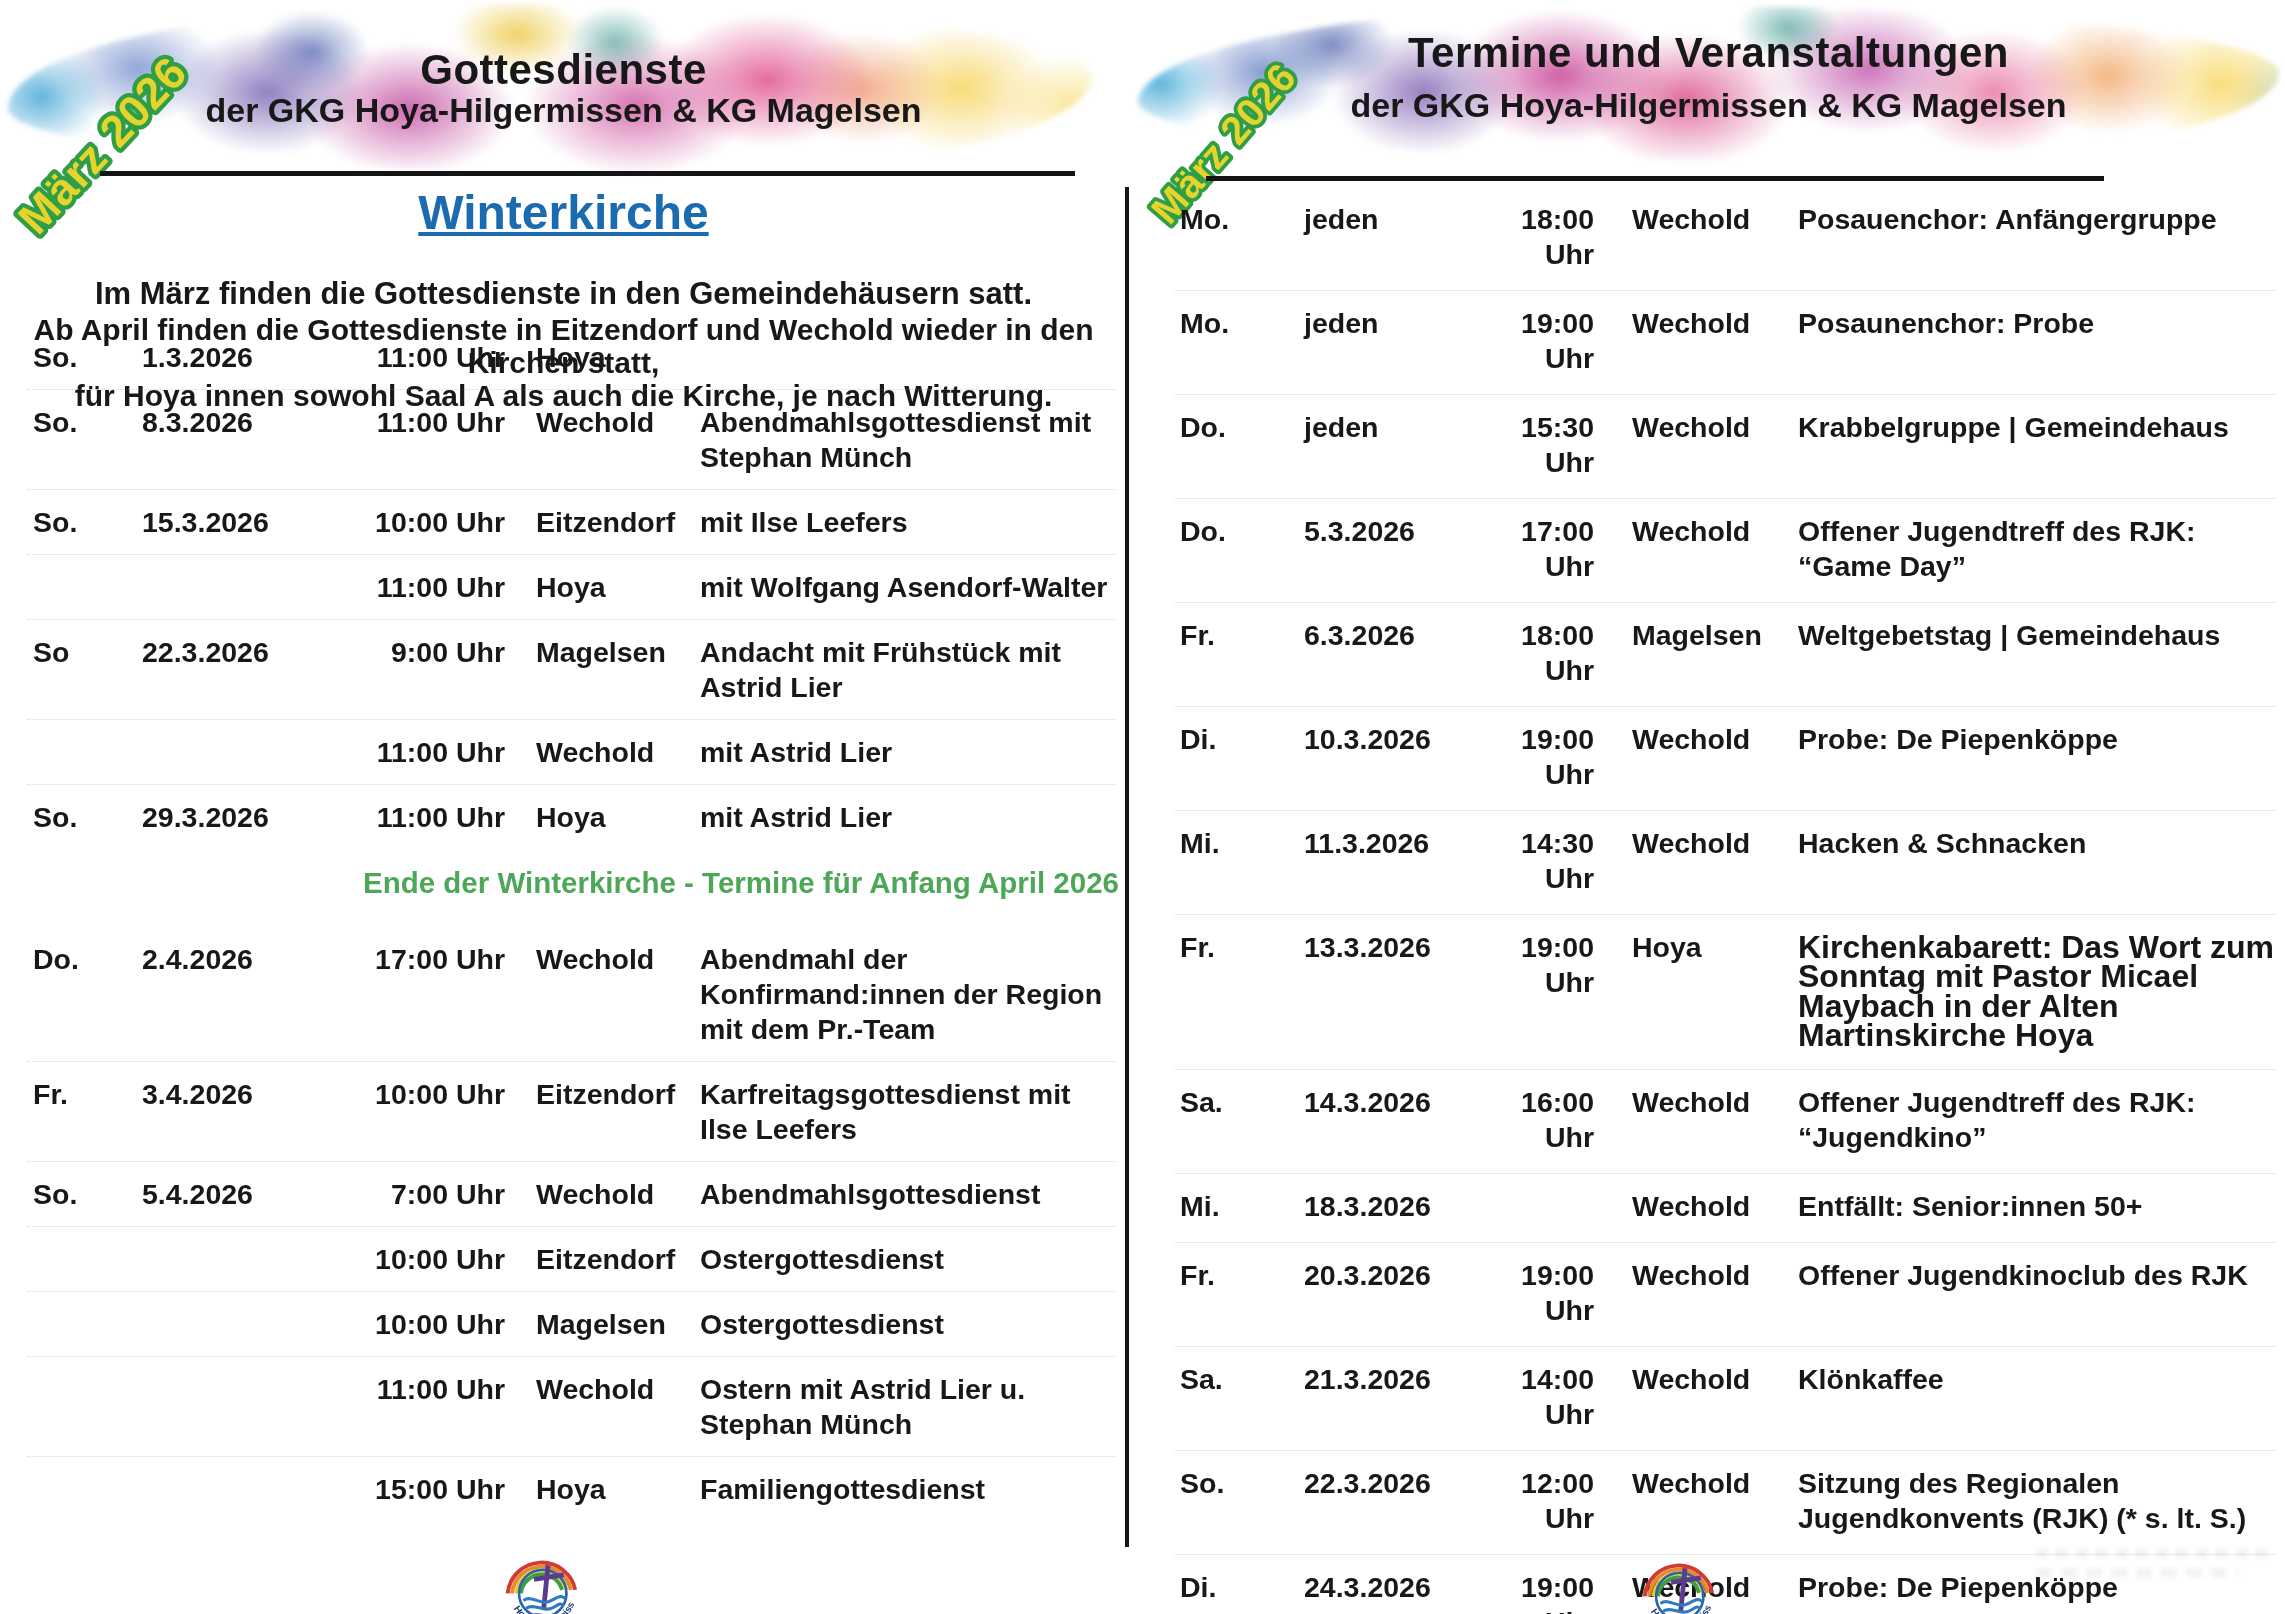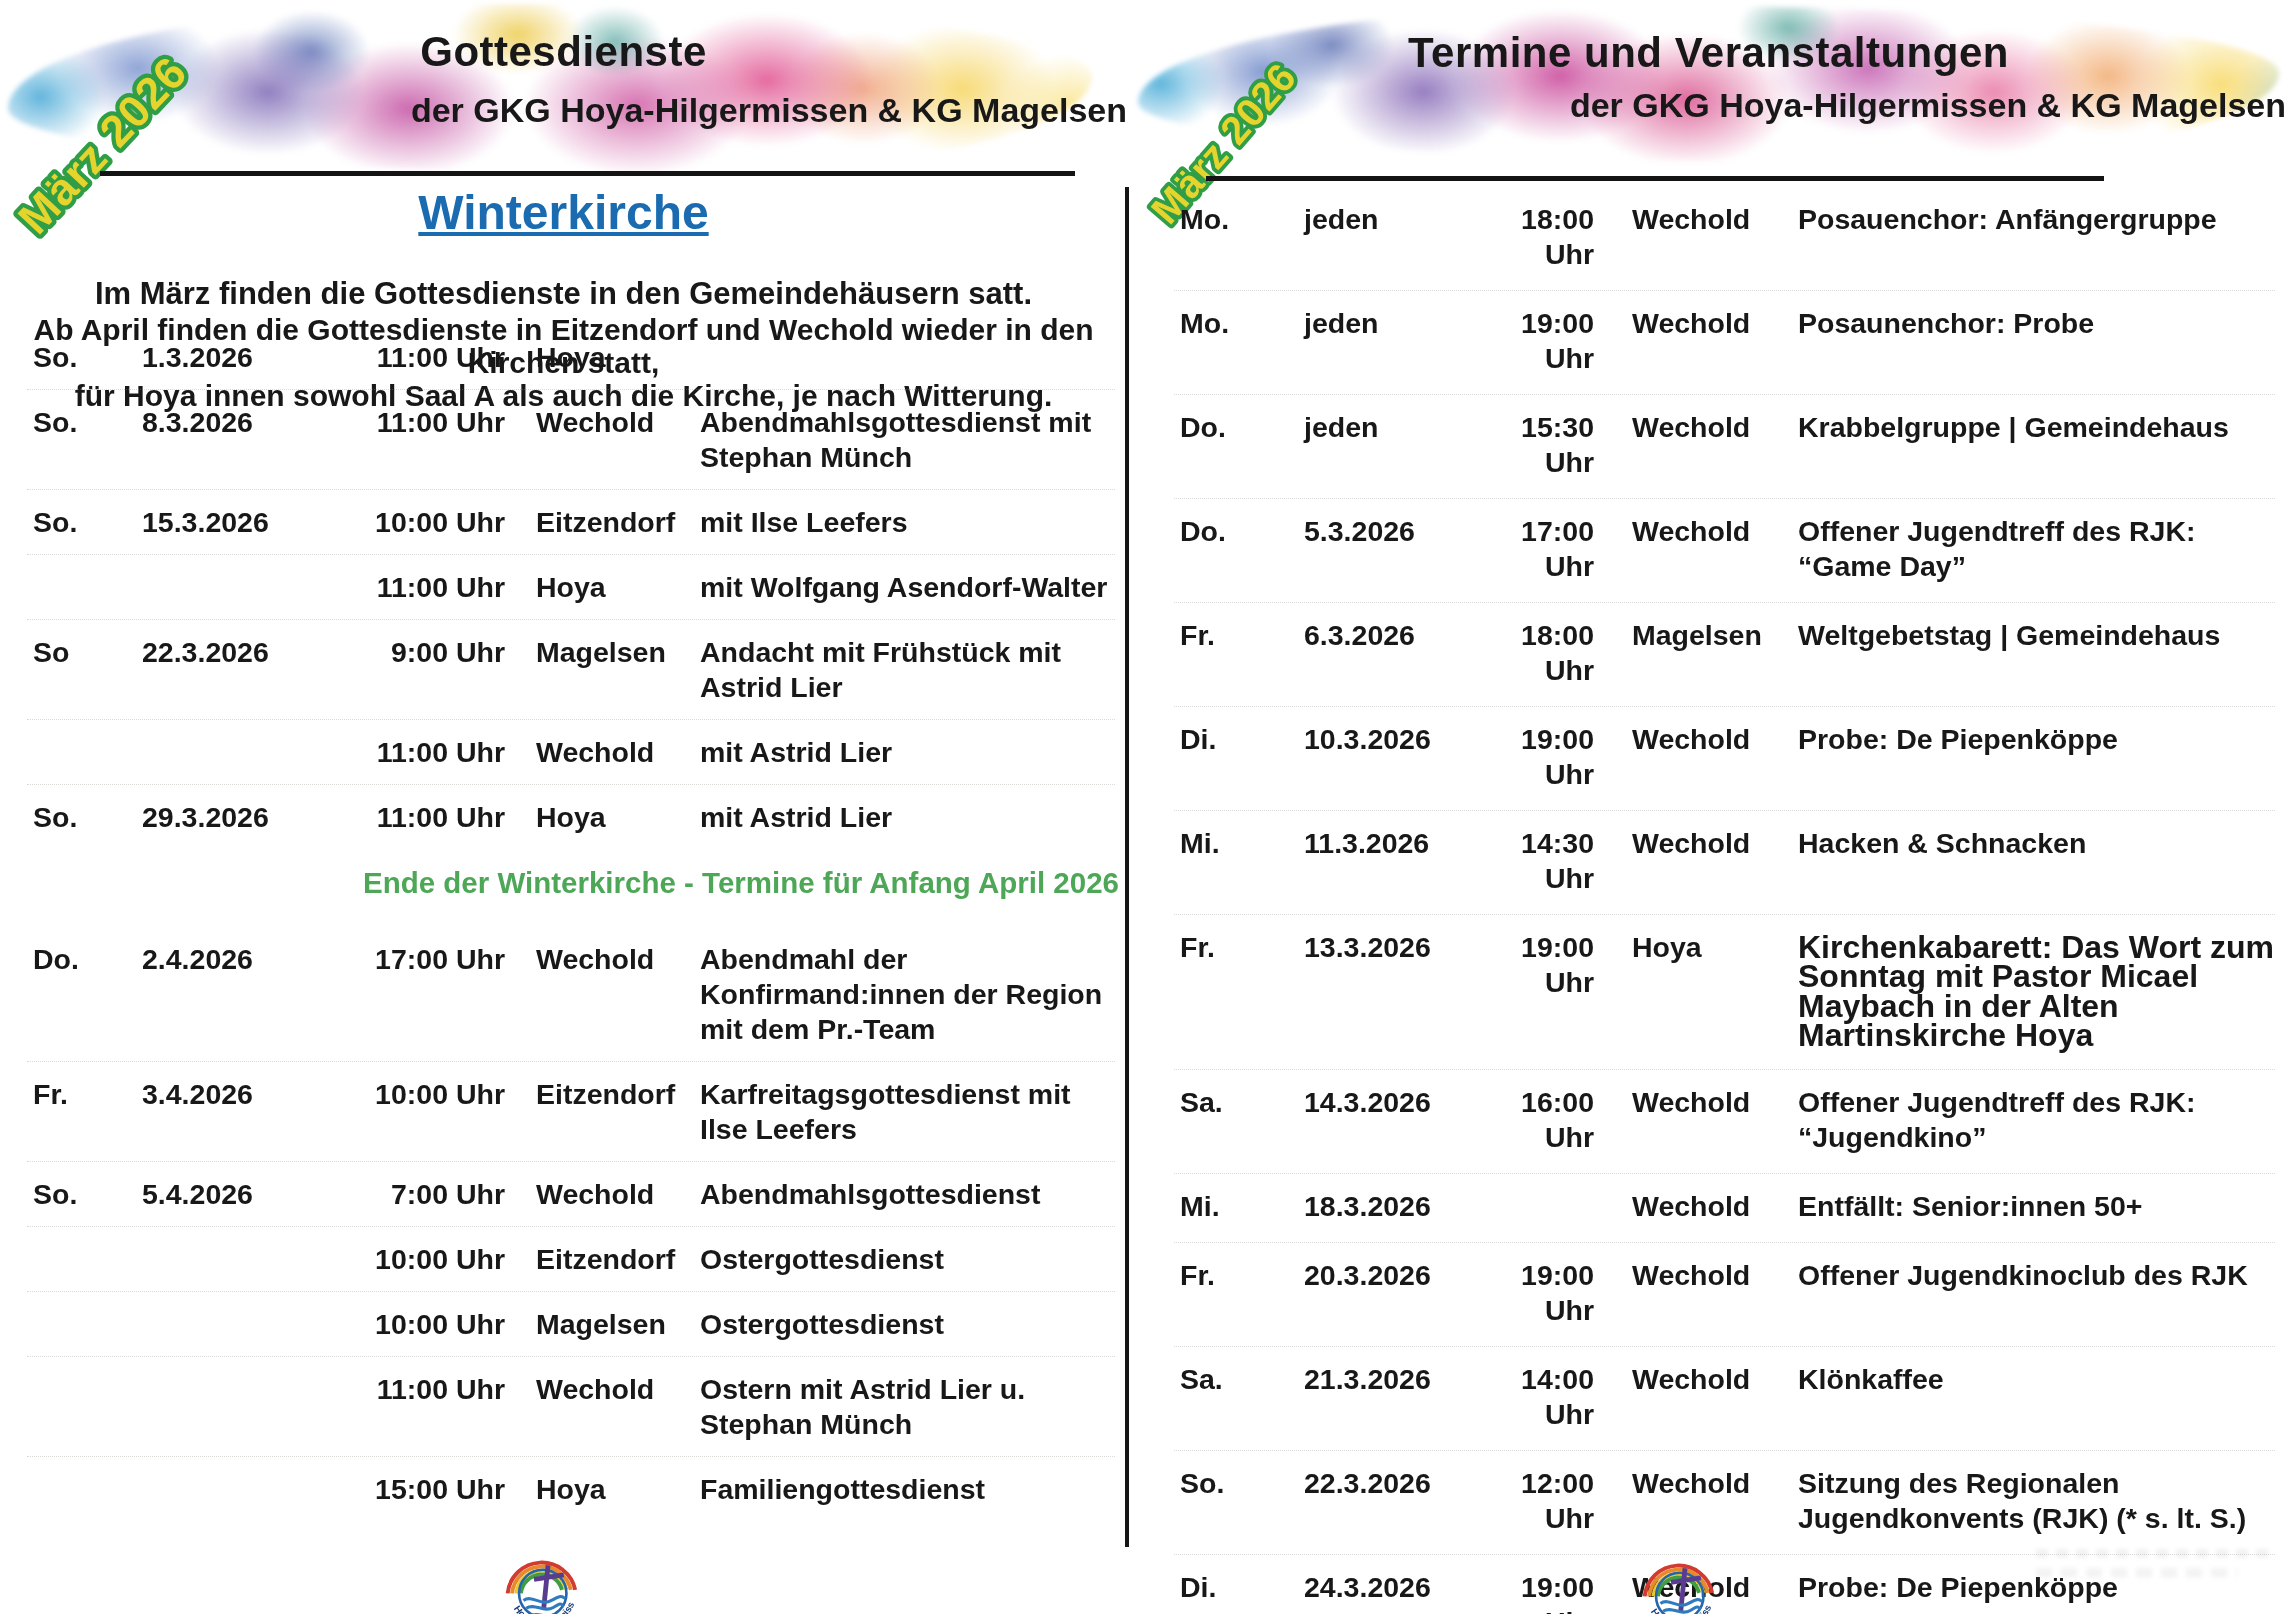--- a/index.html
+++ b/index.html
@@ -41,22 +41,22 @@
       radial-gradient(143px 90px at 48% 60%, rgba(214,66,132,.78), rgba(214,66,132,0) 74%),
       radial-gradient(71px 48px at 57% 14%,  rgba(36,140,128,.58), rgba(36,140,128,0) 72%),
       radial-gradient(138px 88px at 64% 40%, rgba(188,72,164,.75), rgba(188,72,164,0) 74%),
       radial-gradient(124px 84px at 75% 55%, rgba(228,96,148,.72), rgba(228,96,148,0) 74%),
       radial-gradient(114px 81px at 85% 45%, rgba(240,160,92,.75), rgba(240,160,92,0) 72%),
       radial-gradient(114px 86px at 95% 50%, rgba(247,216,100,.85),rgba(247,216,100,0) 76%),
       radial-gradient(67px 76px at 100% 65%, rgba(120,190,205,.6), rgba(120,190,205,0) 76%);
   }
 
   .page-title{position:absolute;width:100%;text-align:center;font-size:42px;letter-spacing:0.5px;}
-  .page-subtitle{position:absolute;width:100%;text-align:right;font-size:34px;}
-  #page-left  .page-title{top:28px;}  #page-left  .page-subtitle{top:91px;}
+  .page-subtitle{position:absolute;width:100%;text-align:center;font-size:34px;}
+  #page-left  .page-title{top:46px;}  #page-left  .page-subtitle{top:91px;}
   #page-right .page-title{top:28.5px;}  #page-right .page-subtitle{top:86px;}
 
   .ribbon{position:absolute;overflow:visible;}
   .ribbon text{
     font-family:"Liberation Sans",sans-serif;font-weight:bold;font-size:47px;
     fill:#e6d42e;stroke:#2f9e47;stroke-width:9;paint-order:stroke;
     stroke-linejoin:round;letter-spacing:1px;
   }
   #page-left  .ribbon{left:1.9px;top:3.8px;width:285px;height:285px;}
   #page-right .ribbon{left:2.9px;top:11.4px;width:266px;height:266px;}

